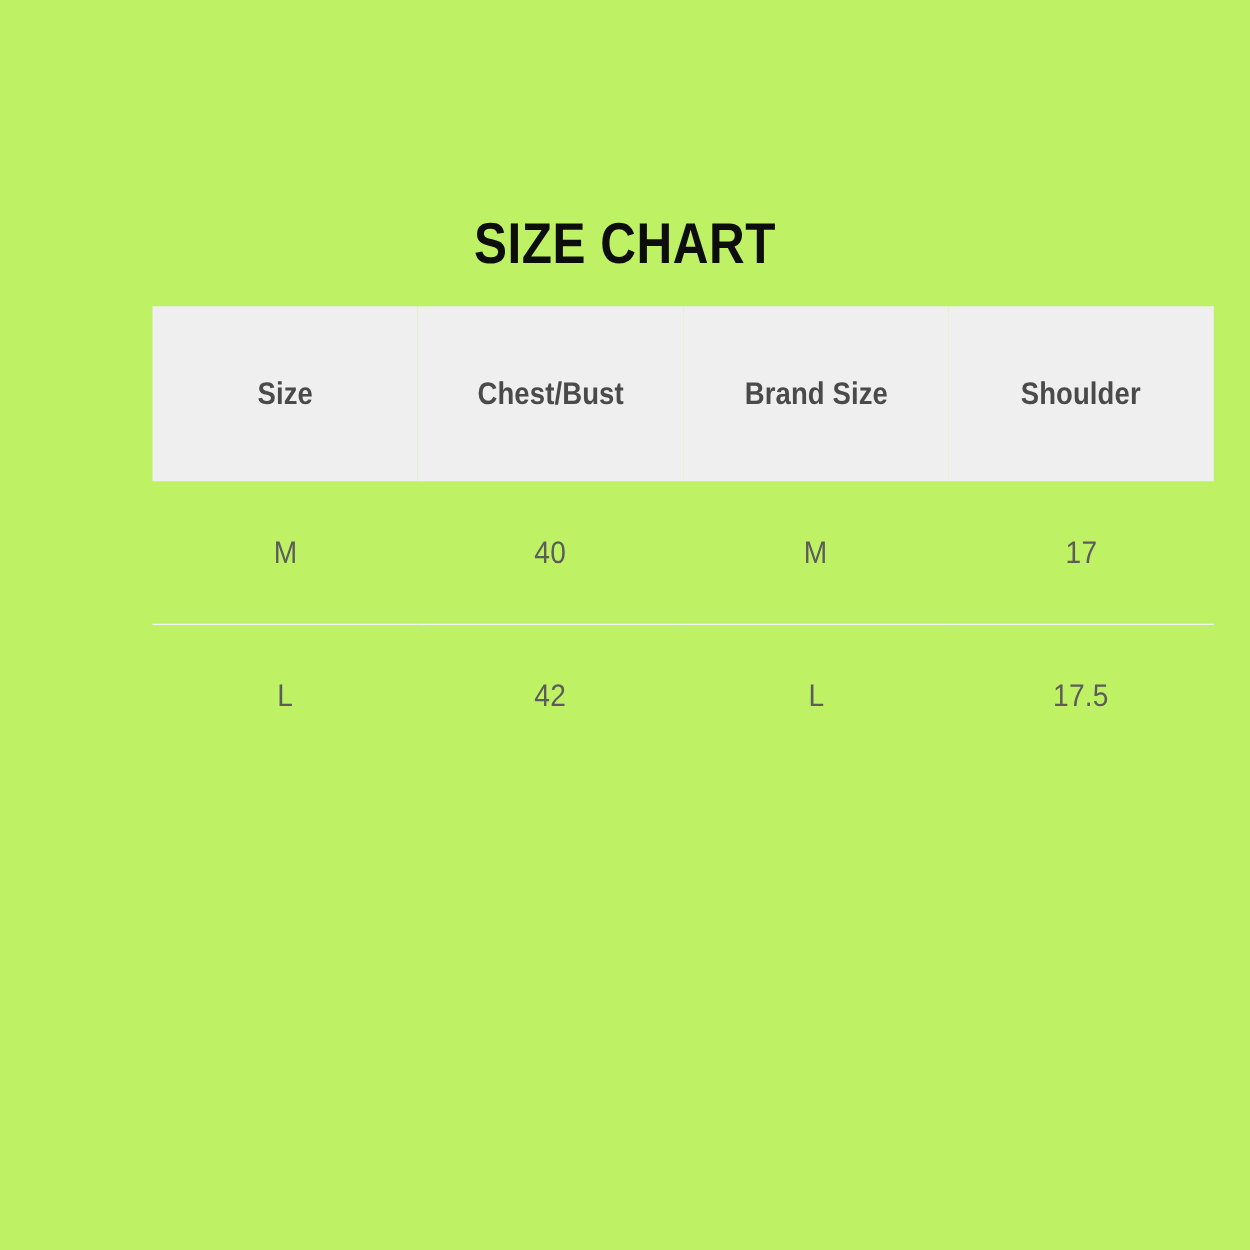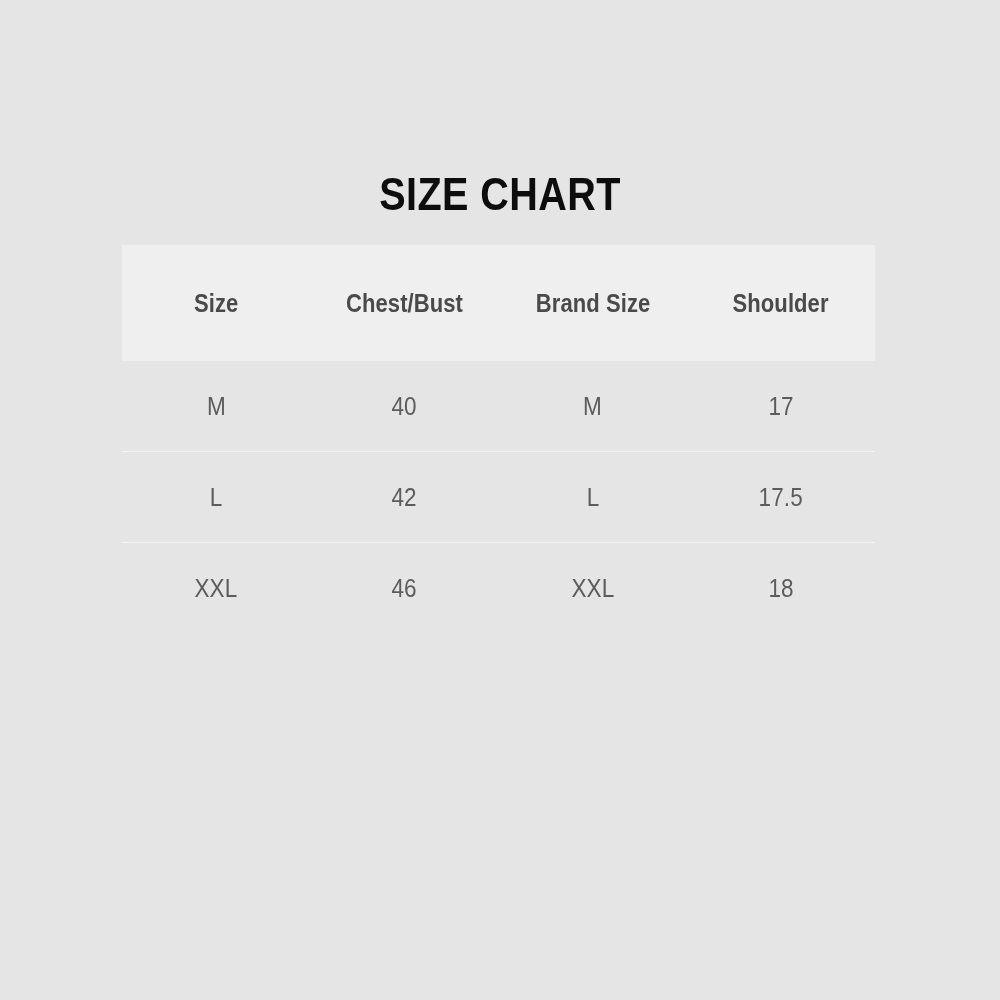--- a/index.html
+++ b/index.html
@@ -12,21 +12,21 @@
     background: #ffffff;
     font-family: "Liberation Sans", "DejaVu Sans", sans-serif;
     -webkit-font-smoothing: antialiased;
     overflow: hidden;
   }
 
   .page {
     position: relative;
     width: 1000px;
     height: 1000px;
-    background: #e5e5e5;
+    background: #bef264;
   }
 
   
   .chart-title {
     position: absolute;
     top: 168px;
     left: 0;
     width: 1000px;
     text-align: center;
     font-size: 46px;
@@ -51,21 +51,21 @@
   table.size-table {
     width: 753px;
     border-collapse: collapse;
     table-layout: fixed;
   }
 
   table.size-table th,
   table.size-table td {
     width: 188.25px;
     text-align: center;
-    padding: 0;
+    padding: 12px;
     border: 0;
   }
 
   thead tr.header-row {
     background: #efefef;
   }
 
   thead th.header-cell {
     height: 116px;
     vertical-align: middle;
@@ -153,32 +153,18 @@
           </td>
           <td class="data-cell">
             <span class="cell-text">L</span>
           </td>
           <td class="data-cell">
             <span class="cell-text">17.5</span>
           </td>
         </tr>
 
 
-        <tr class="data-row">
-          <td class="data-cell">
-            <span class="cell-text">XXL</span>
-          </td>
-          <td class="data-cell">
-            <span class="cell-text">46</span>
-          </td>
-          <td class="data-cell">
-            <span class="cell-text">XXL</span>
-          </td>
-          <td class="data-cell">
-            <span class="cell-text">18</span>
-          </td>
-        </tr>
 
       </tbody>
     </table>
   </div>
 
 </div>
 
 </body></html>

